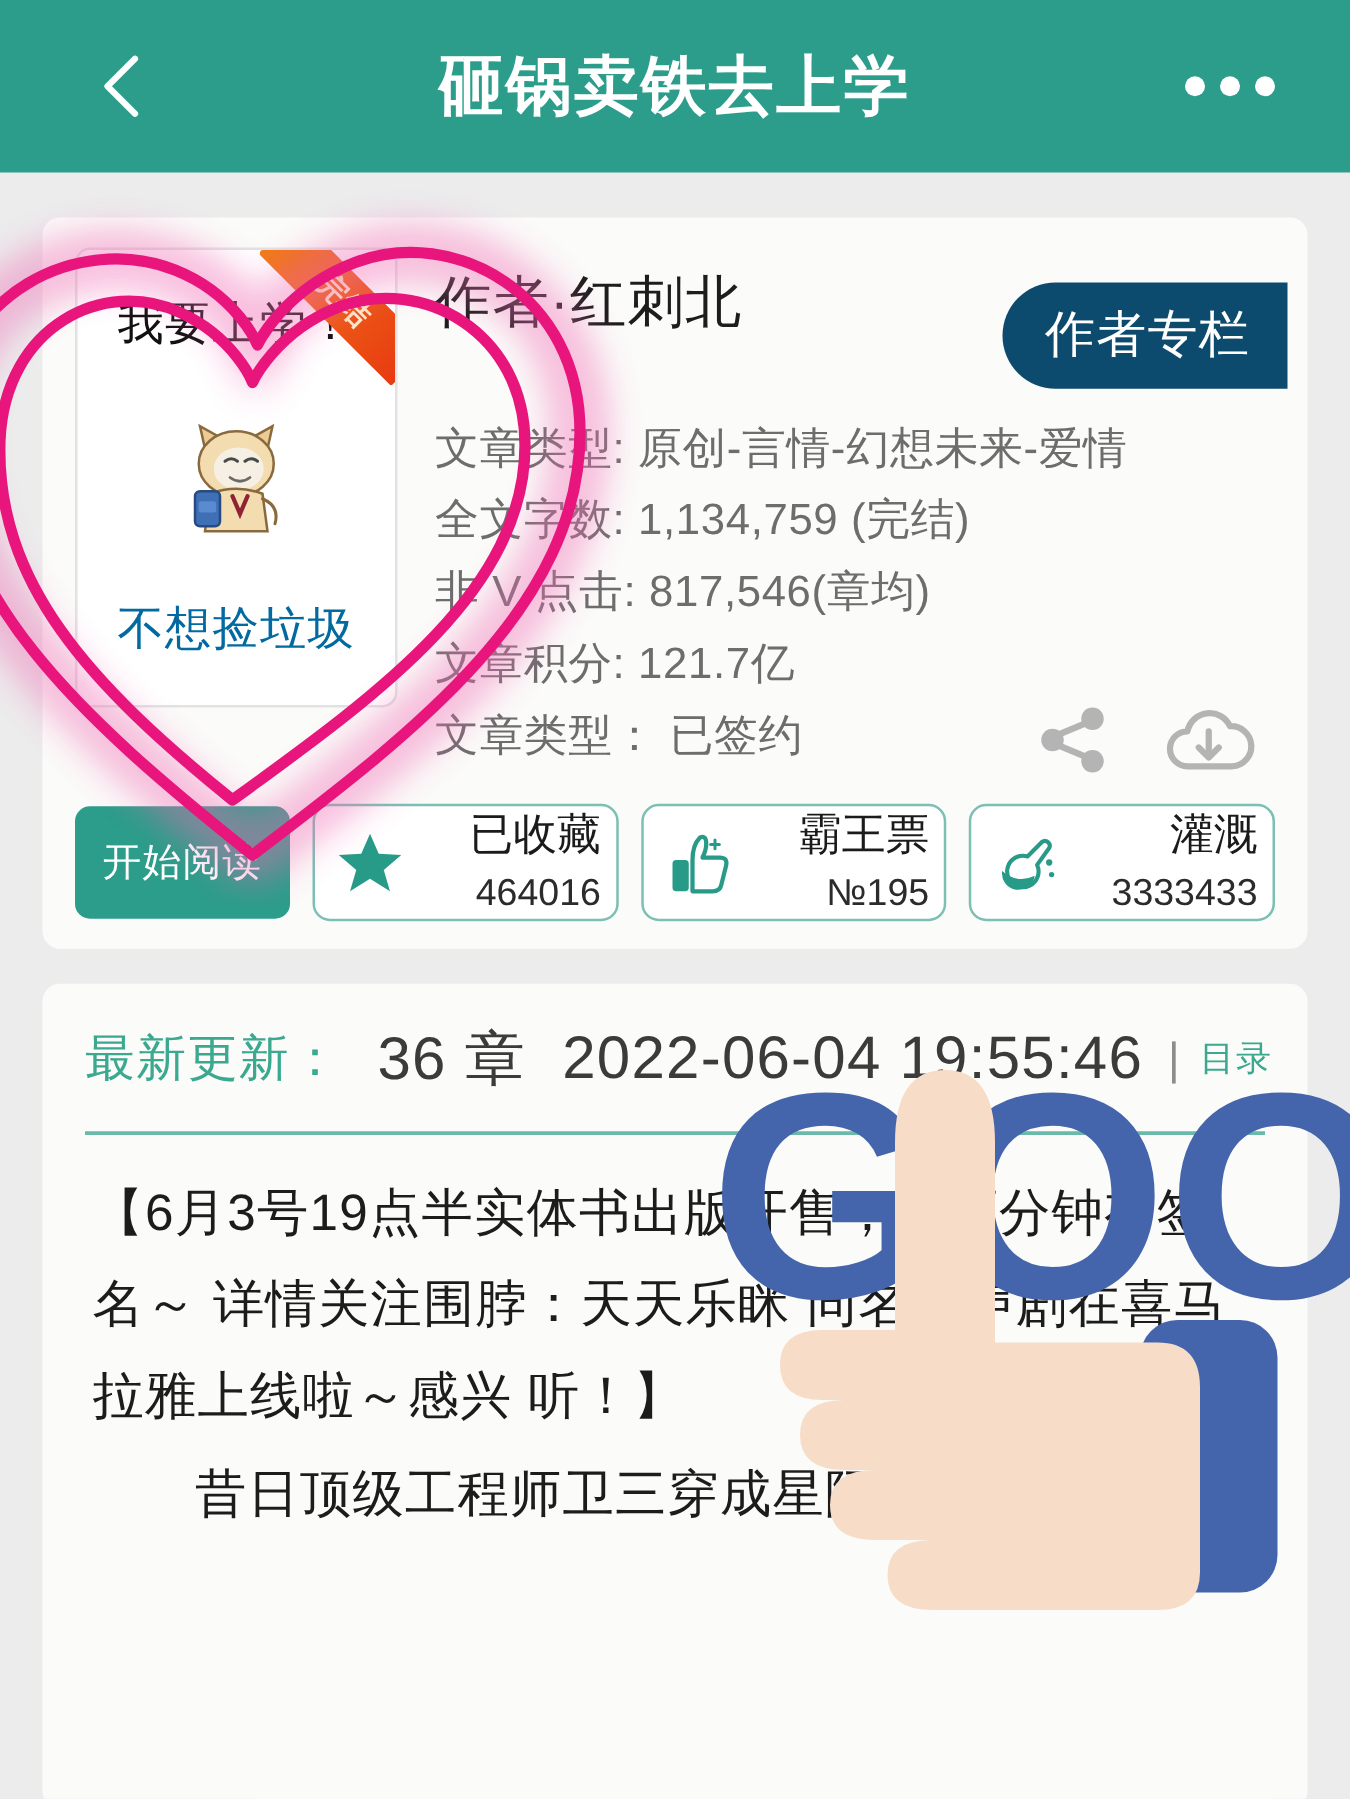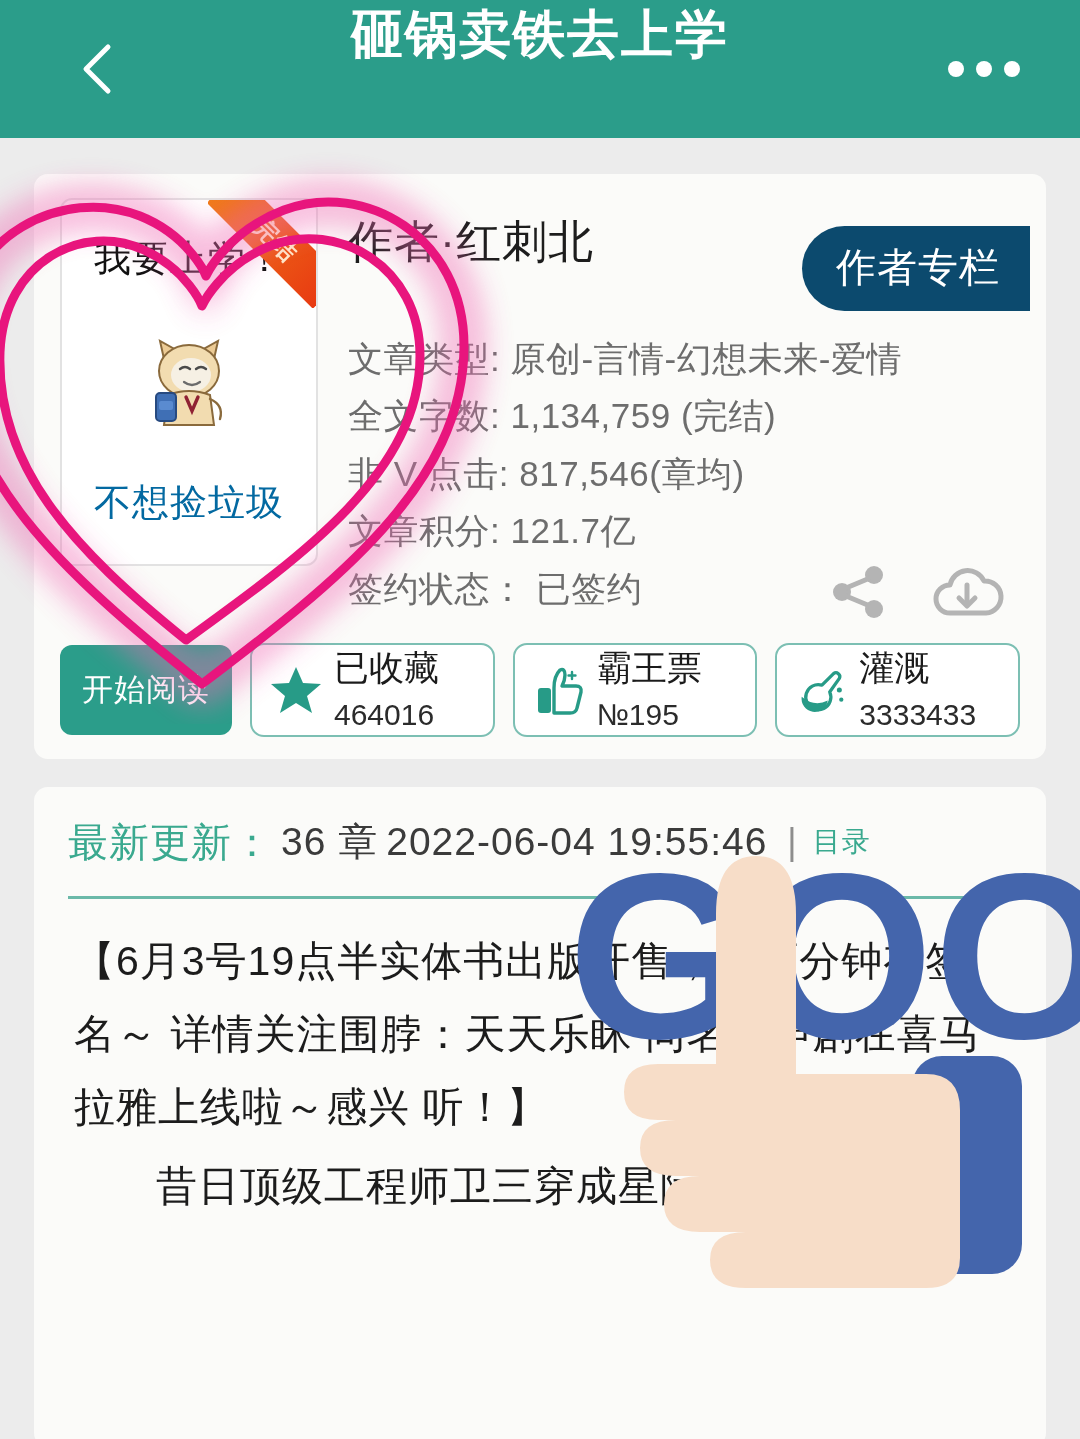--- a/index.html
+++ b/index.html
@@ -10,20 +10,21 @@
     position:relative;
     overflow:hidden;
   }
 
   
   .header {
     position:relative;
     height:138px;
     background:#2b9d8a;
     display:flex;
+    align-items:center;
     justify-content:center;
   }
   .hdr-title {
     color:#ffffff;
     font-size:52px;
     font-weight:bold;
     letter-spacing:2px;
   }
   .hdr-back {
     position:absolute;
@@ -141,33 +142,33 @@
     border:2px solid #7cbfb3;
     border-radius:14px;
     background:#fff;
     height:94px;
     display:flex;
     align-items:center;
     padding:0 12px 0 16px;
     gap:10px;
   }
   .btn-stat .ic { flex:0 0 auto; width:56px; display:flex; align-items:center; justify-content:center;}
-  .btn-stat .txt { flex:1; text-align:left; line-height:1.05;}
+  .btn-stat .txt { flex:1; text-align:right; line-height:1.05;}
   .btn-stat .lbl { font-size:35px; color:#1b1b1b; display:block; }
   .btn-stat .num { font-size:30px; color:#2b2b2b; display:block; margin-top:12px;}
 
   
   .upd-card { margin-top:28px; padding:28px 0 0 0; height:660px; overflow:hidden; }
   .upd-row {
     display:flex; align-items:center;
     padding:0 34px;
     white-space:nowrap;
   }
   .upd-label { font-size:40px; color:#3aa98f; letter-spacing:1px;}
-  .upd-val { font-size:39px; color:#3b3b3b; margin-left:8px; letter-spacing:1px;}
+  .upd-val { font-size:48px; color:#3b3b3b; margin-left:29px; letter-spacing:1px;}
   .upd-sep { font-size:36px; color:#8d8d8d; margin:0 16px 0 20px;}
   .upd-catalog { font-size:28px; color:#3aa98f; letter-spacing:1px;}
   .divider {
     height:3px; background:#6bb9a9;
     margin:26px 34px 0 34px;
   }
   .body-text {
     padding:26px 40px 0 40px;
     font-size:41px;
     color:#1c1c1c;
@@ -240,21 +241,21 @@
       <div class="author-row">
         <div class="author-name">作者·红刺北</div>
       </div>
       <div class="author-col-btn">作者专栏</div>
 
       <div class="meta-lines">
         <div class="meta-line">文章类型: 原创-言情-幻想未来-爱情</div>
         <div class="meta-line">全文字数: 1,134,759 (完结)</div>
         <div class="meta-line">非 V 点击: 817,546(章均)</div>
         <div class="meta-line">文章积分: 121.7亿</div>
-        <div class="meta-line">签约状态： 已签约</div>
+        <div class="meta-line">文章类型： 已签约</div>
       </div>
 
       <div class="meta-icons">
         <svg width="62" height="62" viewBox="0 0 62 62">
           <circle cx="14" cy="31" r="9" fill="#b4b4b4"></circle>
           <circle cx="46" cy="14" r="9" fill="#b4b4b4"></circle>
           <circle cx="46" cy="48" r="9" fill="#b4b4b4"></circle>
           <line x1="18" y1="27" x2="42" y2="17" stroke="#b4b4b4" stroke-width="5"></line>
           <line x1="18" y1="35" x2="42" y2="45" stroke="#b4b4b4" stroke-width="5"></line>
         </svg>

